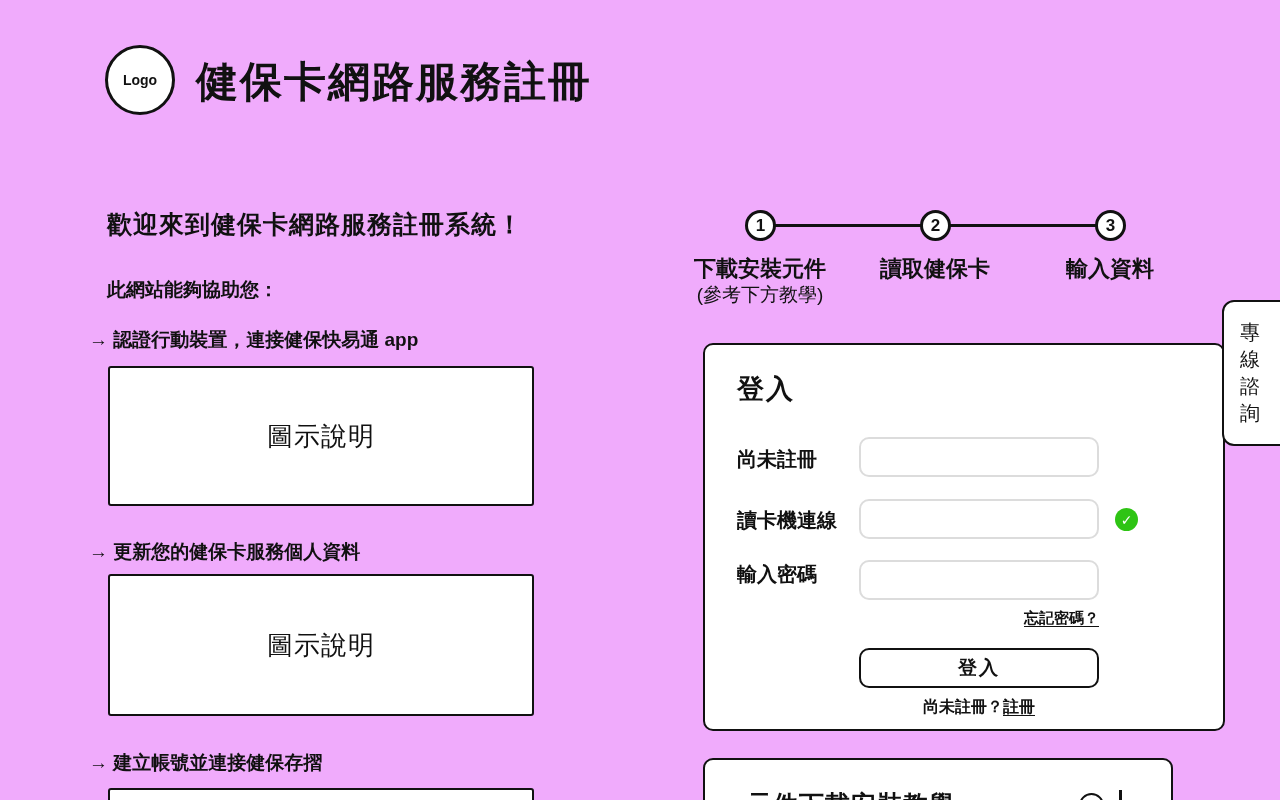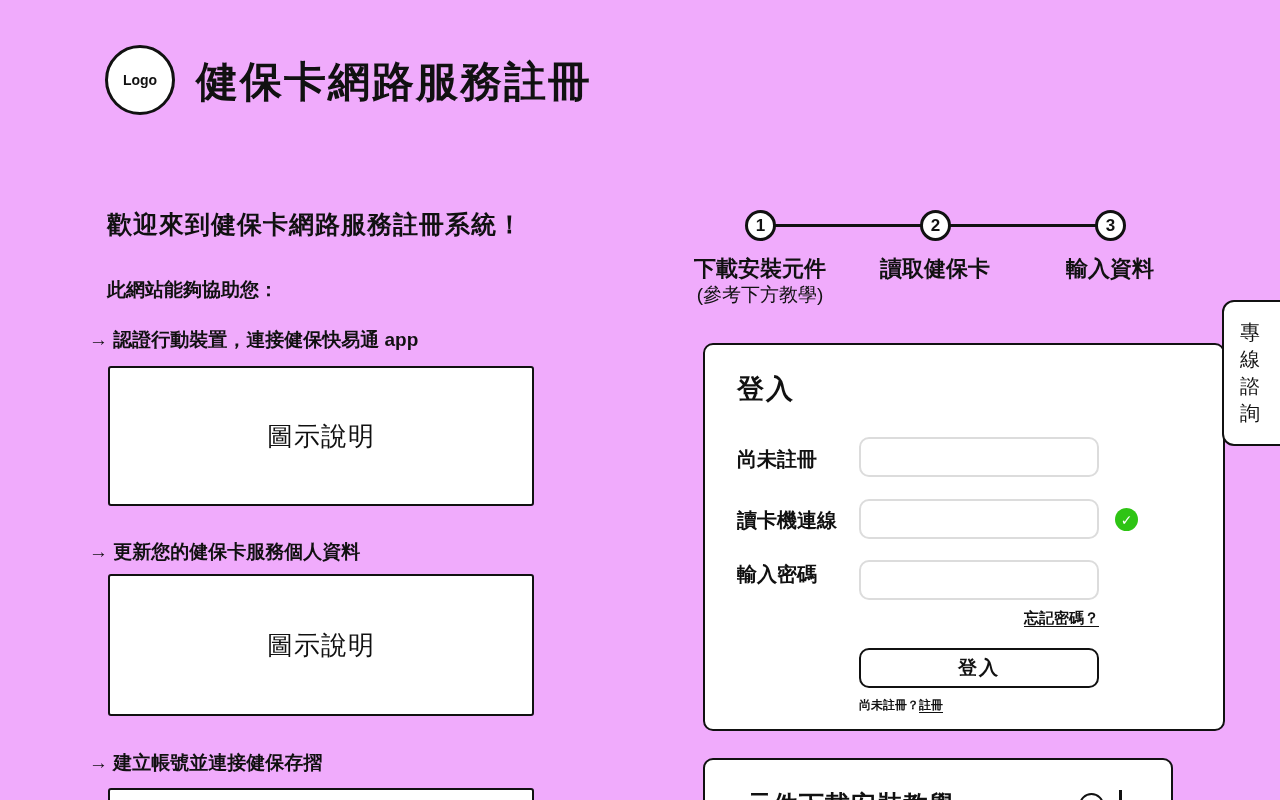--- a/index.html
+++ b/index.html
@@ -92,21 +92,21 @@
     font-size: 14px; font-weight: 700;
   }
   .forgot-row { position: absolute; left: 154px; top: 264px; width: 240px; text-align: right; }
   .forgot-link { font-size: 15px; font-weight: 700; color: #111; text-decoration: underline; text-underline-offset: 3px; }
   .login-btn {
     position: absolute; left: 154px; top: 303px; width: 240px; height: 40px;
     border: 2.5px solid #111; border-radius: 10px; background: #fff;
     font-size: 19px; font-weight: 700; color: #111; cursor: pointer;
     font-family: inherit; letter-spacing: 2px;
   }
-  .register-row { position: absolute; left: 154px; top: 352px; width: 240px; text-align: left; font-size: 12px; font-weight: 700; }
+  .register-row { position: absolute; left: 154px; top: 352px; width: 240px; text-align: center; font-size: 16px; font-weight: 700; }
   .register-link { color: #111; text-decoration: underline; text-underline-offset: 3px; }
 
   
   .tutorial-card {
     position: absolute; left: 703px; top: 758px; width: 470px; height: 130px;
     border: 2.5px solid #111; border-radius: 10px; background: #fff;
   }
   .tutorial-title { position: absolute; left: 42px; top: 28px; font-size: 25px; font-weight: 800; letter-spacing: 1px; white-space: nowrap; }
   .help-badge {
     position: absolute; left: 374px; top: 33px;

